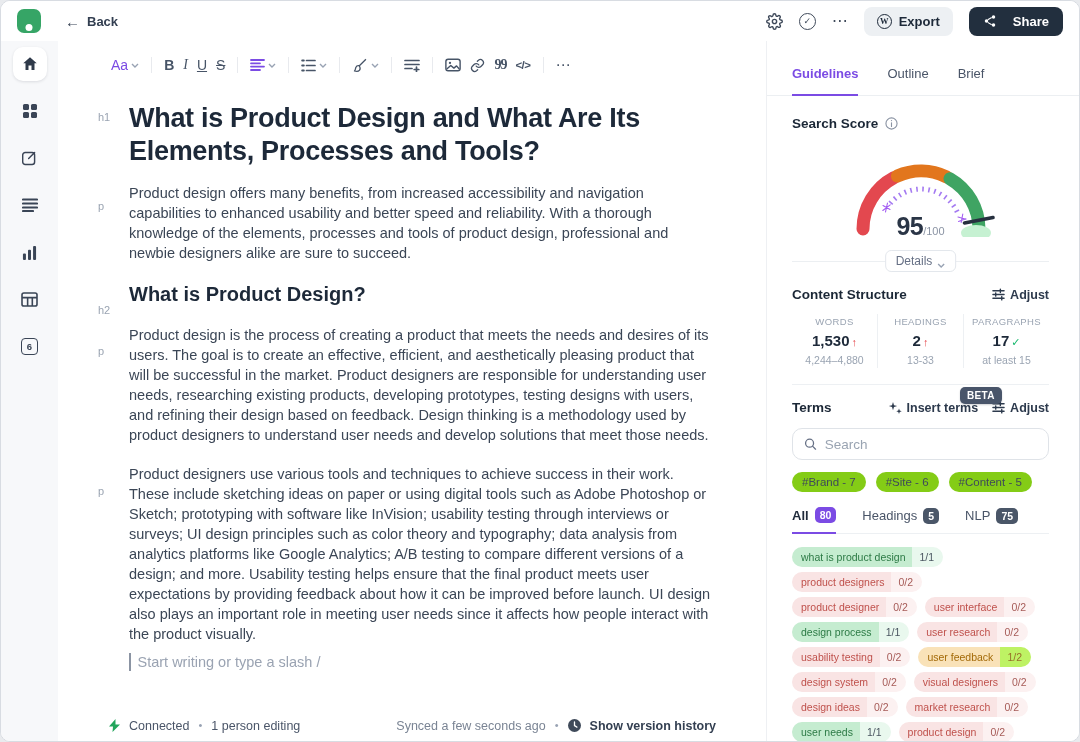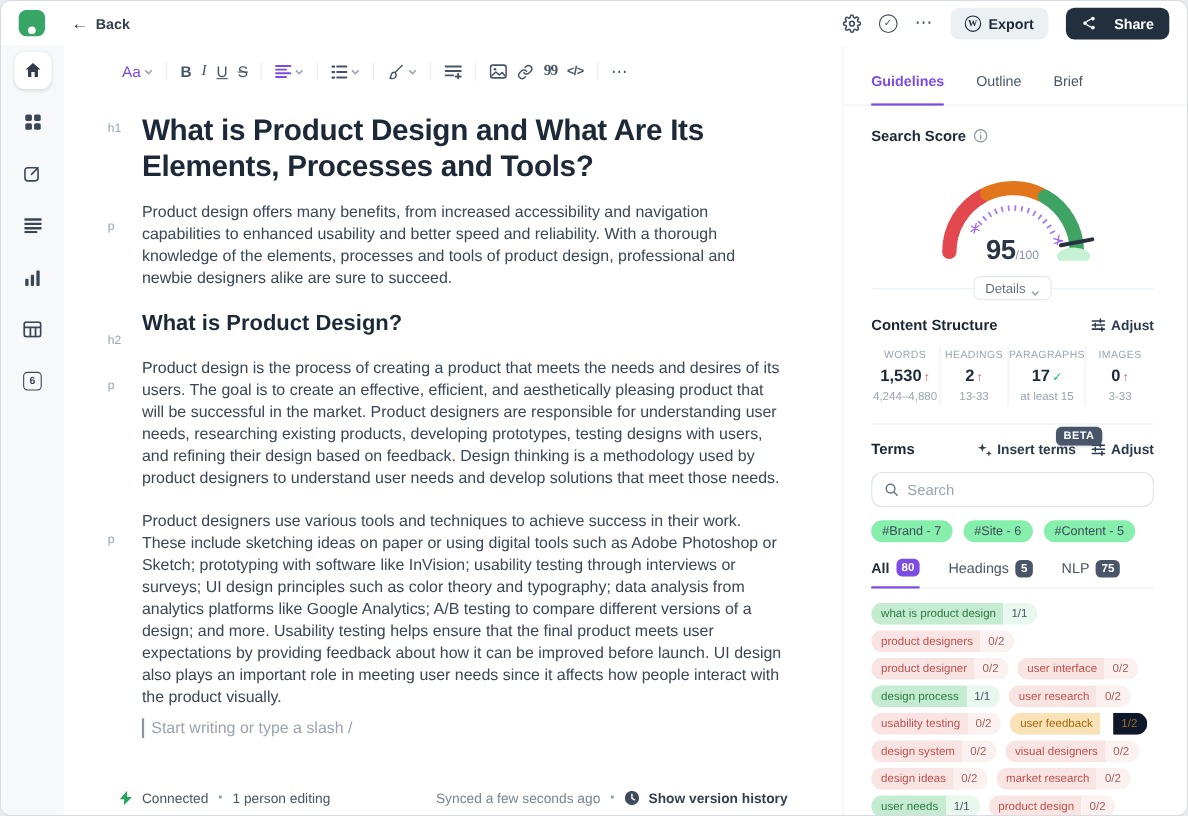--- a/index.html
+++ b/index.html
@@ -97,39 +97,39 @@
 
   .terms-head { position:relative; display:flex; align-items:center; margin-top:15px; }
   .terms-actions { margin-left:auto; display:flex; align-items:center; gap:14px; }
   .beta-badge { position:absolute; right:47px; top:-13px; background:#49556a; color:#fff; font-size:10px; font-weight:700; letter-spacing:0.04em; padding:3px 7px; border-radius:5px; box-shadow:0 1px 2px rgba(16,24,40,.2); }
 
   .searchbox { margin-top:13px; height:32px; border:1px solid #dfe3e8; border-radius:10px; display:flex; align-items:center; gap:8px; padding:0 11px; }
   .searchbox input { border:none; outline:none; font-size:13.5px; color:#3f4a5a; width:100%; font-family:inherit; }
   .searchbox input::placeholder { color:#9aa4b2; }
 
   .hash-chips { display:flex; gap:10px; margin-top:12px; }
-  .hash-chip { background:#86efac; border-radius:14px; padding:4px 10px; font-size:11.5px; color:#3f4a5a; cursor:pointer; white-space:nowrap; }
+  .hash-chip { background:#84cc16; border-radius:14px; padding:4px 10px; font-size:11.5px; color:#3f4a5a; cursor:pointer; white-space:nowrap; }
 
   .ftabs { display:flex; gap:26px; margin-top:15px; border-bottom:1px solid #edf0f3; }
   .ftab { display:flex; align-items:center; gap:6px; padding-bottom:9px; font-size:13px; color:#4a5568; cursor:pointer; }
   .ftab.active { color:#1f2a3a; font-weight:700; border-bottom:2px solid #7b4be4; margin-bottom:-1px; }
   .fbadge { color:#fff; font-size:10.5px; font-weight:700; border-radius:5px; padding:2px 5px; }
   .fbadge.accent { background:#7b4be4; }
   .fbadge.dark { background:#4a5668; }
 
   .chips { display:flex; flex-wrap:wrap; gap:5px 8px; margin-top:13px; width:258px; }
   .chip { display:inline-flex; border-radius:13px; overflow:hidden; font-size:10.5px; cursor:pointer; white-space:nowrap; }
   .chip .lbl { padding:4px 7px 4px 9px; }
   .chip .cnt { padding:4px 9px 4px 7px; }
   .chip.ok .lbl { background:#c5ecd0; color:#2c7a45; }
   .chip.ok .cnt { background:#e9f8ee; color:#4a5560; }
   .chip.miss .lbl { background:#f9e4e4; color:#bf504b; }
   .chip.miss .cnt { background:#fcf1f1; color:#a65b57; }
   .chip.part .lbl { background:#f9e2b8; color:#a36a08; }
-  .chip.part .cnt { background:#0f172a; color:#97702a;margin-left:12px; }
+  .chip.part .cnt { background:#bef264; color:#97702a; }
 </style>
 </head>
 <body>
 
 <div class="frame">
 
   <div class="topbar">
     <div class="logo"></div>
     <div class="back">
       <span class="arr">←</span>
@@ -391,25 +391,20 @@
             <div class="stat-val"><span>2</span><span class="ind up"></span></div>
             <div class="stat-range">13-33</div>
           </div>
 
           <div class="stat">
             <div class="stat-label">PARAGRAPHS</div>
             <div class="stat-val"><span>17</span><span class="ind met"></span></div>
             <div class="stat-range">at least 15</div>
           </div>
 
-          <div class="stat">
-            <div class="stat-label">IMAGES</div>
-            <div class="stat-val"><span>0</span><span class="ind up"></span></div>
-            <div class="stat-range">3-33</div>
-          </div>
 
       </div>
       <div class="hdiv"></div>
 
       <div class="terms-head">
         <span class="sect-title">Terms</span>
         <span class="beta-badge">BETA</span>
         <div class="terms-actions">
           <span class="head-right" style="margin-left:0">
             <svg width="14" height="14" viewBox="0 0 14 14" fill="#2d3a4d">

